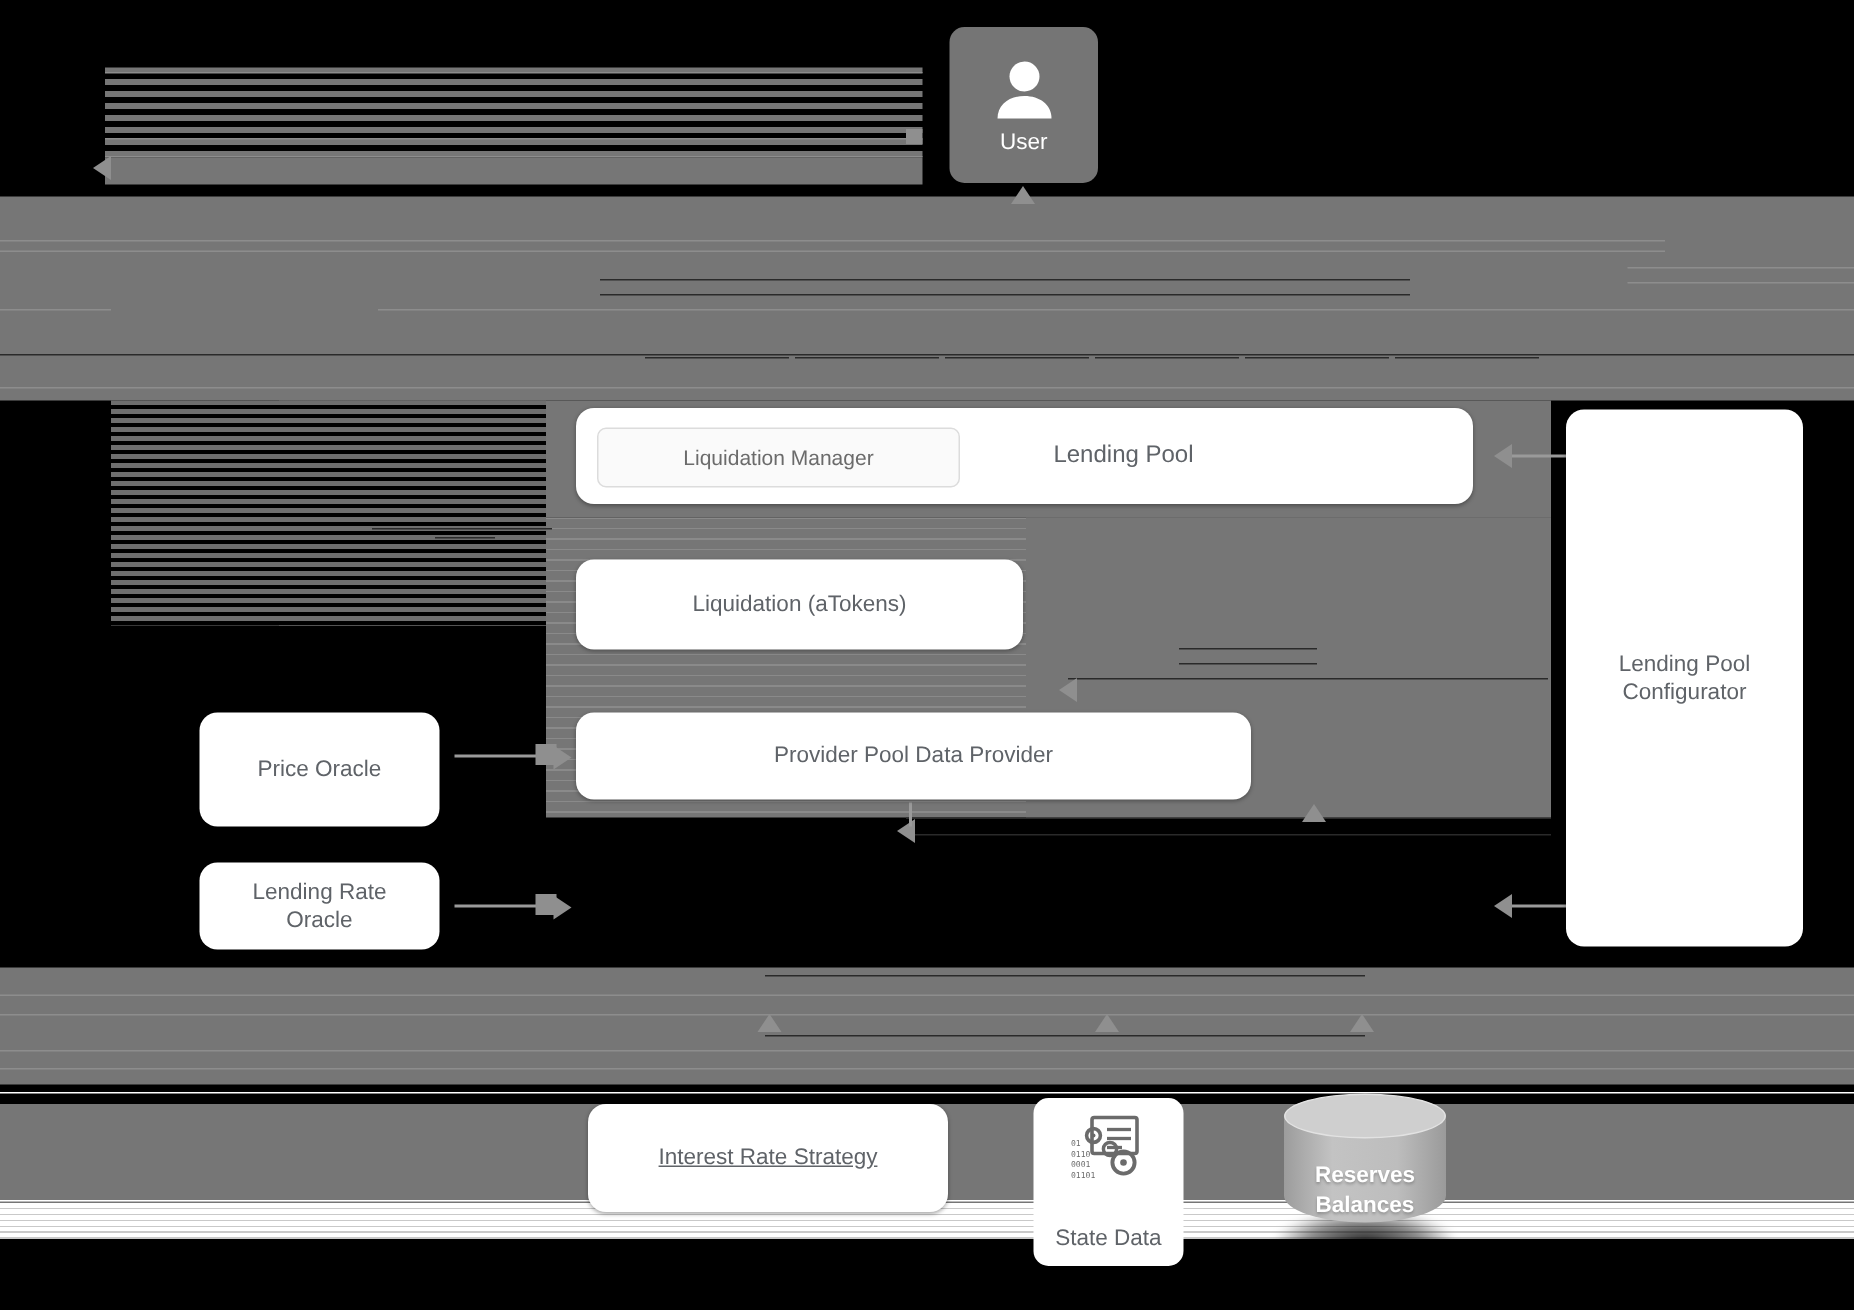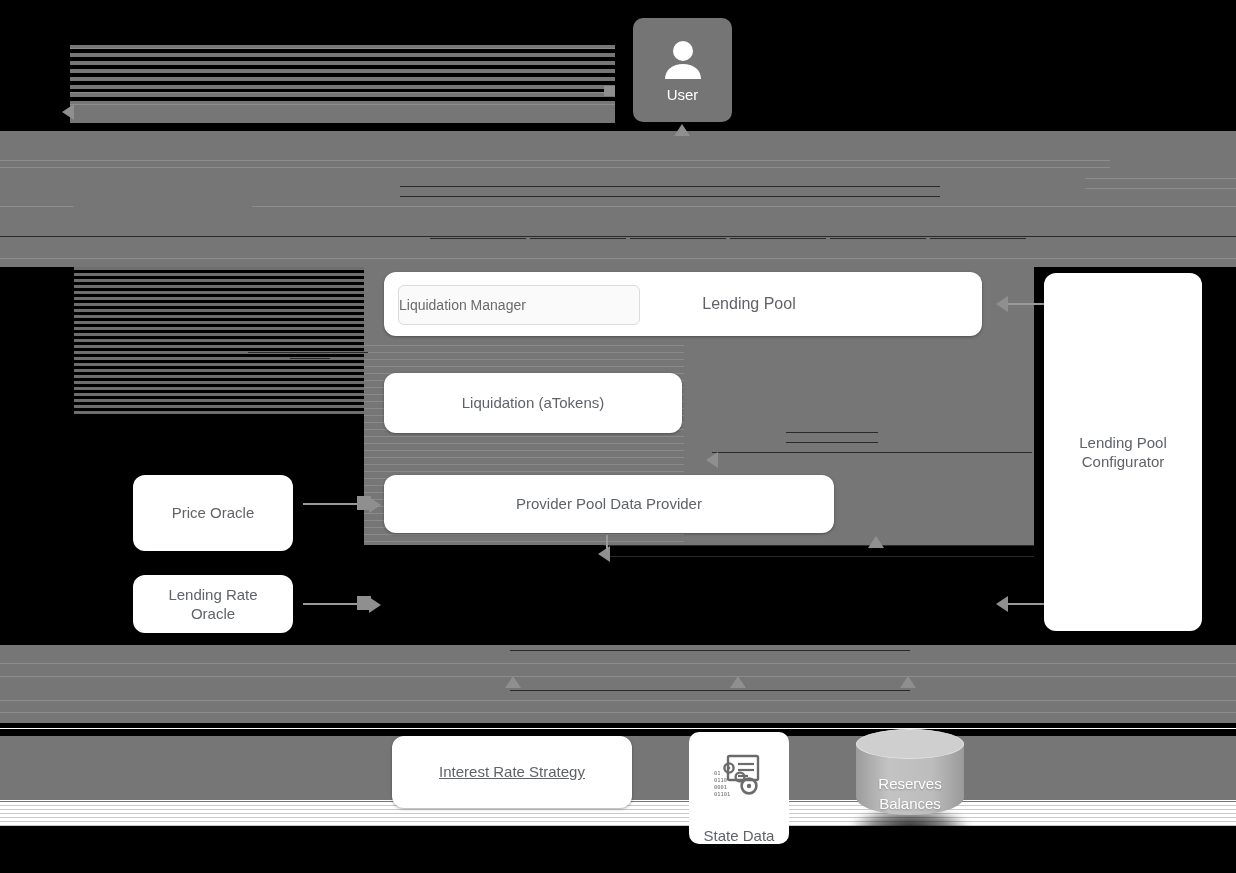--- a/index.html
+++ b/index.html
@@ -84,21 +84,21 @@
   }
   .node.two-line{flex-direction:column;}
   .node-label{color:#5f6368;}
   .inner-chip{
     position:absolute;
     background:#fafafa;
     border:1px solid #dcdcdc;
     border-radius:6px;
     display:flex;
     align-items:center;
-    justify-content:flex-start;
+    justify-content:center;
     color:#6b6b6b;
     font-size:14px;
   }
   .node-main-label{
     position:absolute;
     color:#5f6368;
     font-size:16px;
     white-space:nowrap;
   }
 
@@ -118,31 +118,32 @@
   .actor-label{color:#fff;}
 
   
   .icon-node{
     position:absolute;
     background:#ffffff;
     border-radius:10px;
     display:flex;
     flex-direction:column;
     align-items:center;
-    justify-content:flex-end;
+    justify-content:center;
     gap:20px;
   }
   .icon-node .cap{color:#5f6368;font-size:15px;}
 
   
   .db{
     position:absolute;
     display:flex;
     align-items:center;
     justify-content:center;
+    font-weight:bold;
   }
   .db-body{
     position:absolute;
     left:0;top:14px;
     width:100%;height:72px;
     background:linear-gradient(to right,#9c9c9c 0%,#c3c3c3 30%,#bdbdbd 70%,#9a9a9a 100%);
     border-bottom-left-radius:50% 18px;
     border-bottom-right-radius:50% 18px;
   }
   .db-top{

